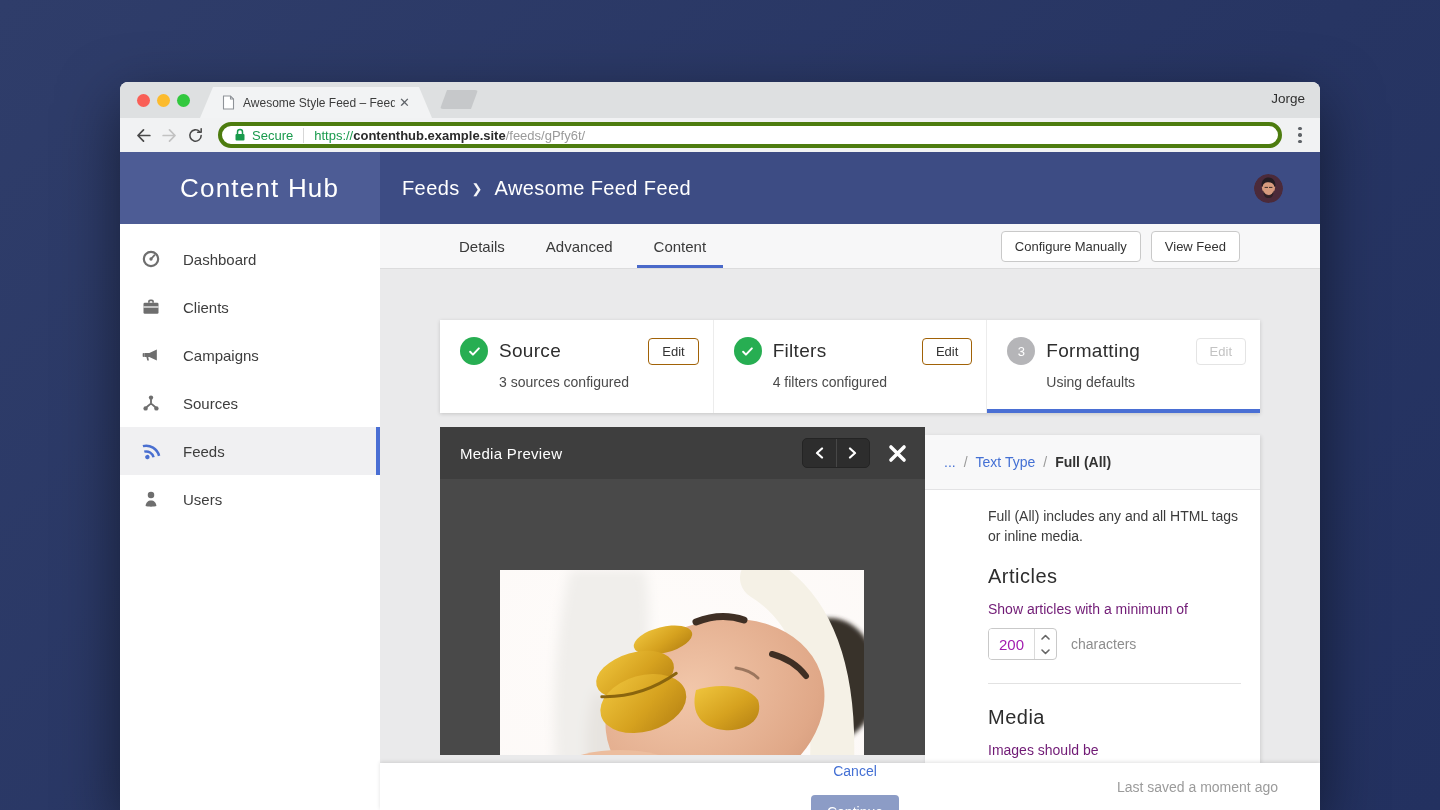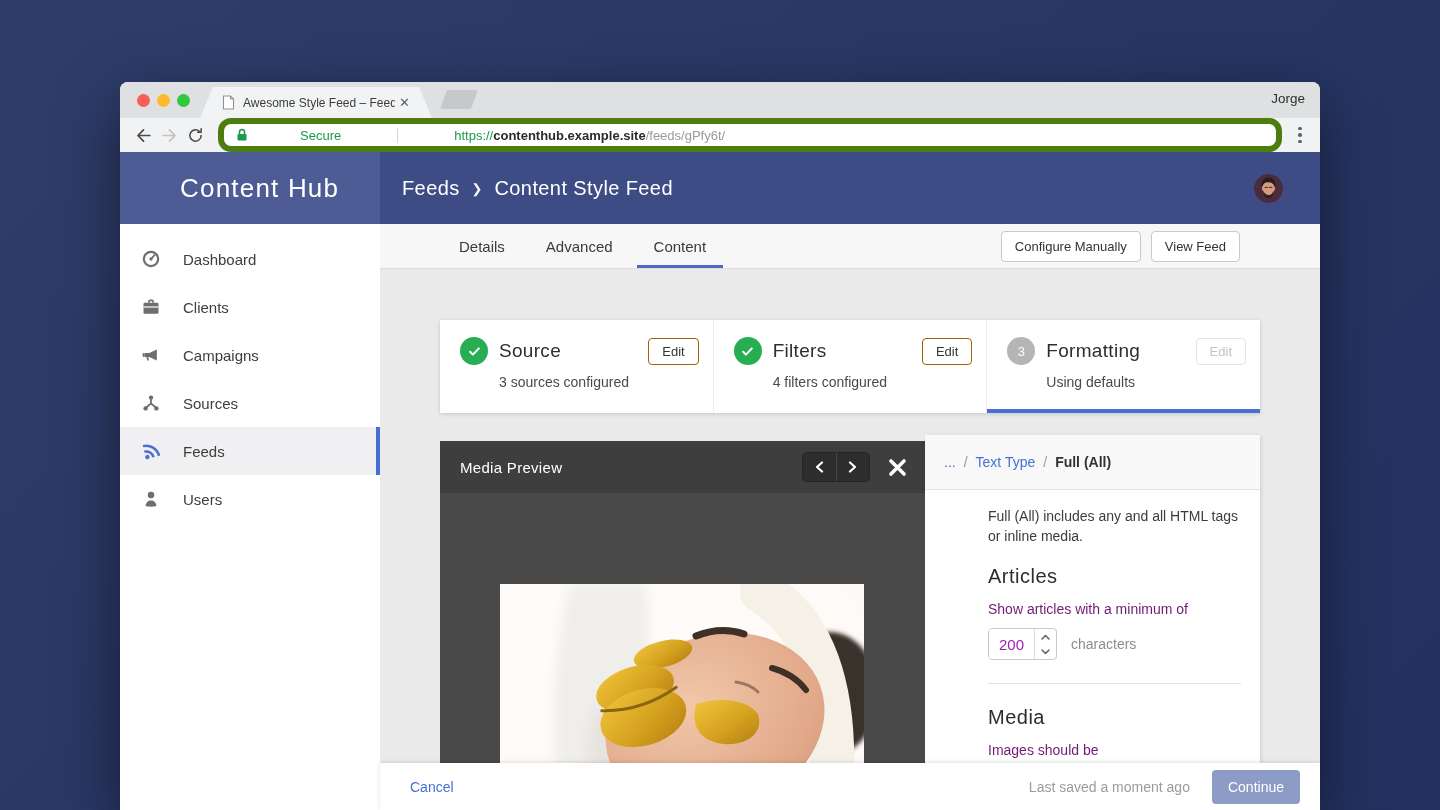--- a/index.html
+++ b/index.html
@@ -26,22 +26,22 @@
   .tab-title { flex:1; font-size:12px; color:#3c3c3c; margin-left:8px; white-space:nowrap;
                overflow:hidden; text-overflow:clip; }
   .tab-close { color:#5f6368; font-size:13px; margin-left:4px; cursor:pointer; line-height:1; }
   .tab-stub { position:absolute; left:320px; top:8px; width:38px; height:19px; background:#c6c8ca;
               border-radius:3px; clip-path:polygon(7px 0,100% 0,calc(100% - 7px) 100%,0 100%); cursor:pointer; }
   .chrome-user { position:absolute; right:15px; top:9px; font-size:13.5px; color:#2f2f2f; }
 
   
   .toolbar { height:34px; background:#f1f2f3; display:flex; align-items:center; padding:0 10px; }
   .nav-btn { width:26px; height:26px; display:flex; align-items:center; justify-content:center; cursor:pointer; flex:none; }
-  .urlbar { flex:1; height:34px; margin:0 8px 0 10px; background:#fff; border:6px solid #4d7c0f;
-            border-radius:13px; display:flex; align-items:center; padding:0 12px; overflow:hidden;gap:46px; }
+  .urlbar { flex:1; height:26px; margin:0 8px 0 10px; background:#fff; border:4px solid #4d7c0f;
+            border-radius:13px; display:flex; align-items:center; padding:0 12px; overflow:hidden; }
   .secure-label { color:#199a4c; font-size:13px; margin-left:6px; }
   .url-sep { width:1px; height:15px; background:#d7d7d7; margin:0 10px; }
   .url-text { font-size:13px; white-space:nowrap; }
   .url-proto { color:#199a4c; }
   .url-domain { color:#2b2b2b; font-weight:bold; }
   .url-path { color:#9a9a9a; }
   .menu-dots { width:20px; text-align:center; color:#555; font-size:15px; letter-spacing:0; cursor:pointer; line-height:5px; }
   .menu-dots span { display:block; width:3.5px; height:3.5px; border-radius:50%; background:#5f6368; margin:3px auto; }
 
   
@@ -86,21 +86,21 @@
            justify-content:center; flex:none; }
   .badge.done { background:#27ae52; }
   .badge.num { background:#b5b5b8; color:#fff; font-size:13px; }
   .step-title { font-size:19px; color:#2e2e2e; margin-left:11px; letter-spacing:.3px; }
   .edit-btn { margin-left:auto; background:#fff; border:1px solid #a16207; border-radius:4px;
               color:#333; font-size:13px; padding:5px 13px; font-family:inherit; cursor:pointer; }
   .edit-btn.disabled { color:#c3c3c3; border-color:#e4e4e4; cursor:default; }
   .step-sub { margin:9px 0 0 39px; font-size:14px; color:#4a4a4a; }
 
   
-  .media-panel { position:absolute; left:60px; top:160px; width:485px; height:328px; background:#494949; }
+  .media-panel { position:absolute; left:60px; top:146px; width:485px; height:328px; background:#494949; }
   .media-head { height:52px; background:#3e3e3e; display:flex; align-items:center; padding:0 17px 0 20px; }
   .media-title { color:#fff; font-size:15px; letter-spacing:.3px; }
   .nav-pair { margin-left:auto; display:flex; width:68px; height:30px; background:#2d2d2d;
               border:1px solid #242424; border-radius:5px; overflow:hidden; }
   .nav-half { flex:1; display:flex; align-items:center; justify-content:center; cursor:pointer; }
   .nav-half.prev { border-right:1px solid #474747; }
   .close-x { margin-left:17px; cursor:pointer; display:flex; align-items:center; }
   .media-body { position:relative; height:276px; overflow:hidden; }
   .photo { position:absolute; left:60px; top:91px; width:364px; height:185px; overflow:hidden; background:#fff; }
 
@@ -122,21 +122,21 @@
   .num-box input { width:100%; border:none; outline:none; font-size:15px; color:#a21caf;
                    padding-left:10px; font-family:inherit; }
   .stepper { width:22px; border-left:1px solid #dadada; display:flex; flex-direction:column; flex:none; }
   .stepper div { flex:1; display:flex; align-items:center; justify-content:center; cursor:pointer; }
   .unit { margin-left:14px; font-size:14px; color:#8d8d8d; }
   .divider { margin-top:23px; border-top:1px solid #e2e2e2; }
 
   
   .main-footer { position:absolute; left:0; right:0; bottom:0; height:47px; background:#fff;
                  box-shadow:0 -1px 4px rgba(0,0,0,.12); display:flex; align-items:center;
-                 padding:0 20px 0 30px; z-index:6; }
+                 padding:0 20px 0 30px; z-index:6;flex-direction:column; }
   .cancel-link { color:#4470d4; font-size:14px; cursor:pointer; }
   .saved-note { margin-left:auto; color:#9b9b9b; font-size:14px; margin-right:22px; }
   .continue-btn { background:#8c9cc6; color:#fff; border:none; border-radius:4px; font-size:14px;
                   padding:9px 16px; font-family:inherit; cursor:default; }
 </style>
 </head>
 <body>
 
 <div class="stage">
   <div class="window">
@@ -194,21 +194,21 @@
           <span></span>
           <span></span>
         </span>
     </div>
 
     <div class="app-header">
       <div class="brand">Content Hub</div>
       <div class="app-header-right">
         <span class="crumb">Feeds</span>
         <span class="crumb-chevron">❯</span>
-        <span class="crumb page">Content Style Feed</span>
+        <span class="crumb page">Awesome Feed Feed</span>
         <span class="avatar">
           <svg width="29" height="29" viewBox="0 0 29 29">
             <circle cx="14.5" cy="14.5" r="14.5" fill="#4b2a3a"></circle>
             <ellipse cx="14.5" cy="13.6" rx="6.6" ry="7.4" fill="#d79b7e"></ellipse>
             <path d="M7.5 11.5c0-5.4 3.4-8 7-8s7 2.6 7 8l-1.2 1.6c-.2-3.4-2.2-4.8-5.8-4.8s-5.6 1.4-5.8 4.8z" fill="#241c22"></path>
             <path d="M9.5 16.5c1 3.4 2.7 5 5 5s4-1.6 5-5c.4 4.8-1.6 7.6-5 7.6s-5.4-2.8-5-7.6z" fill="#2e2126"></path>
             <path d="M11 13.4h2.6M15.4 13.4H18" stroke="#3a2b28" stroke-width="1" stroke-linecap="round"></path>
           </svg>
         </span>
       </div>

